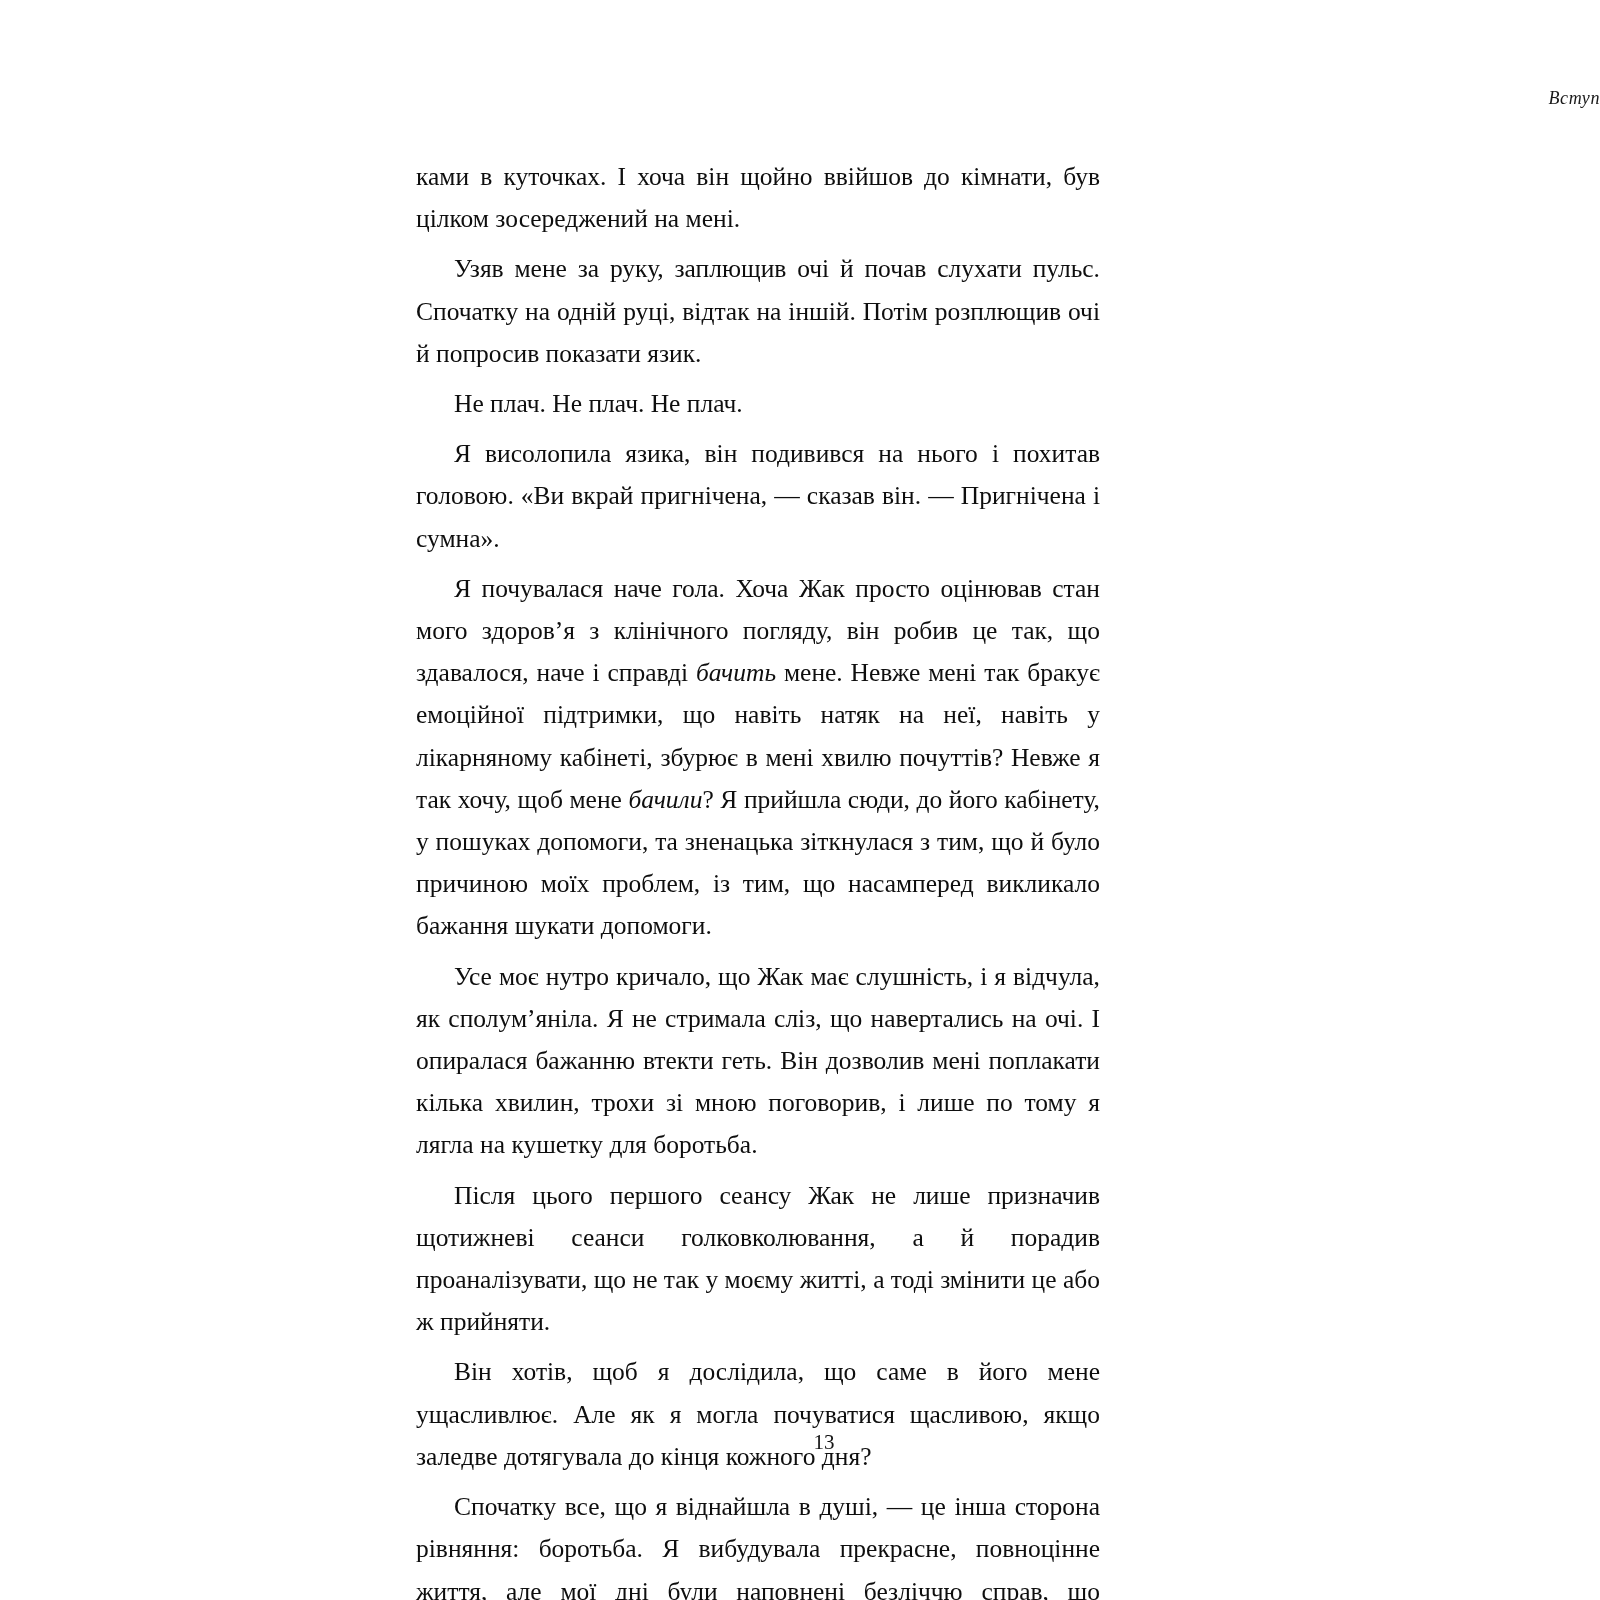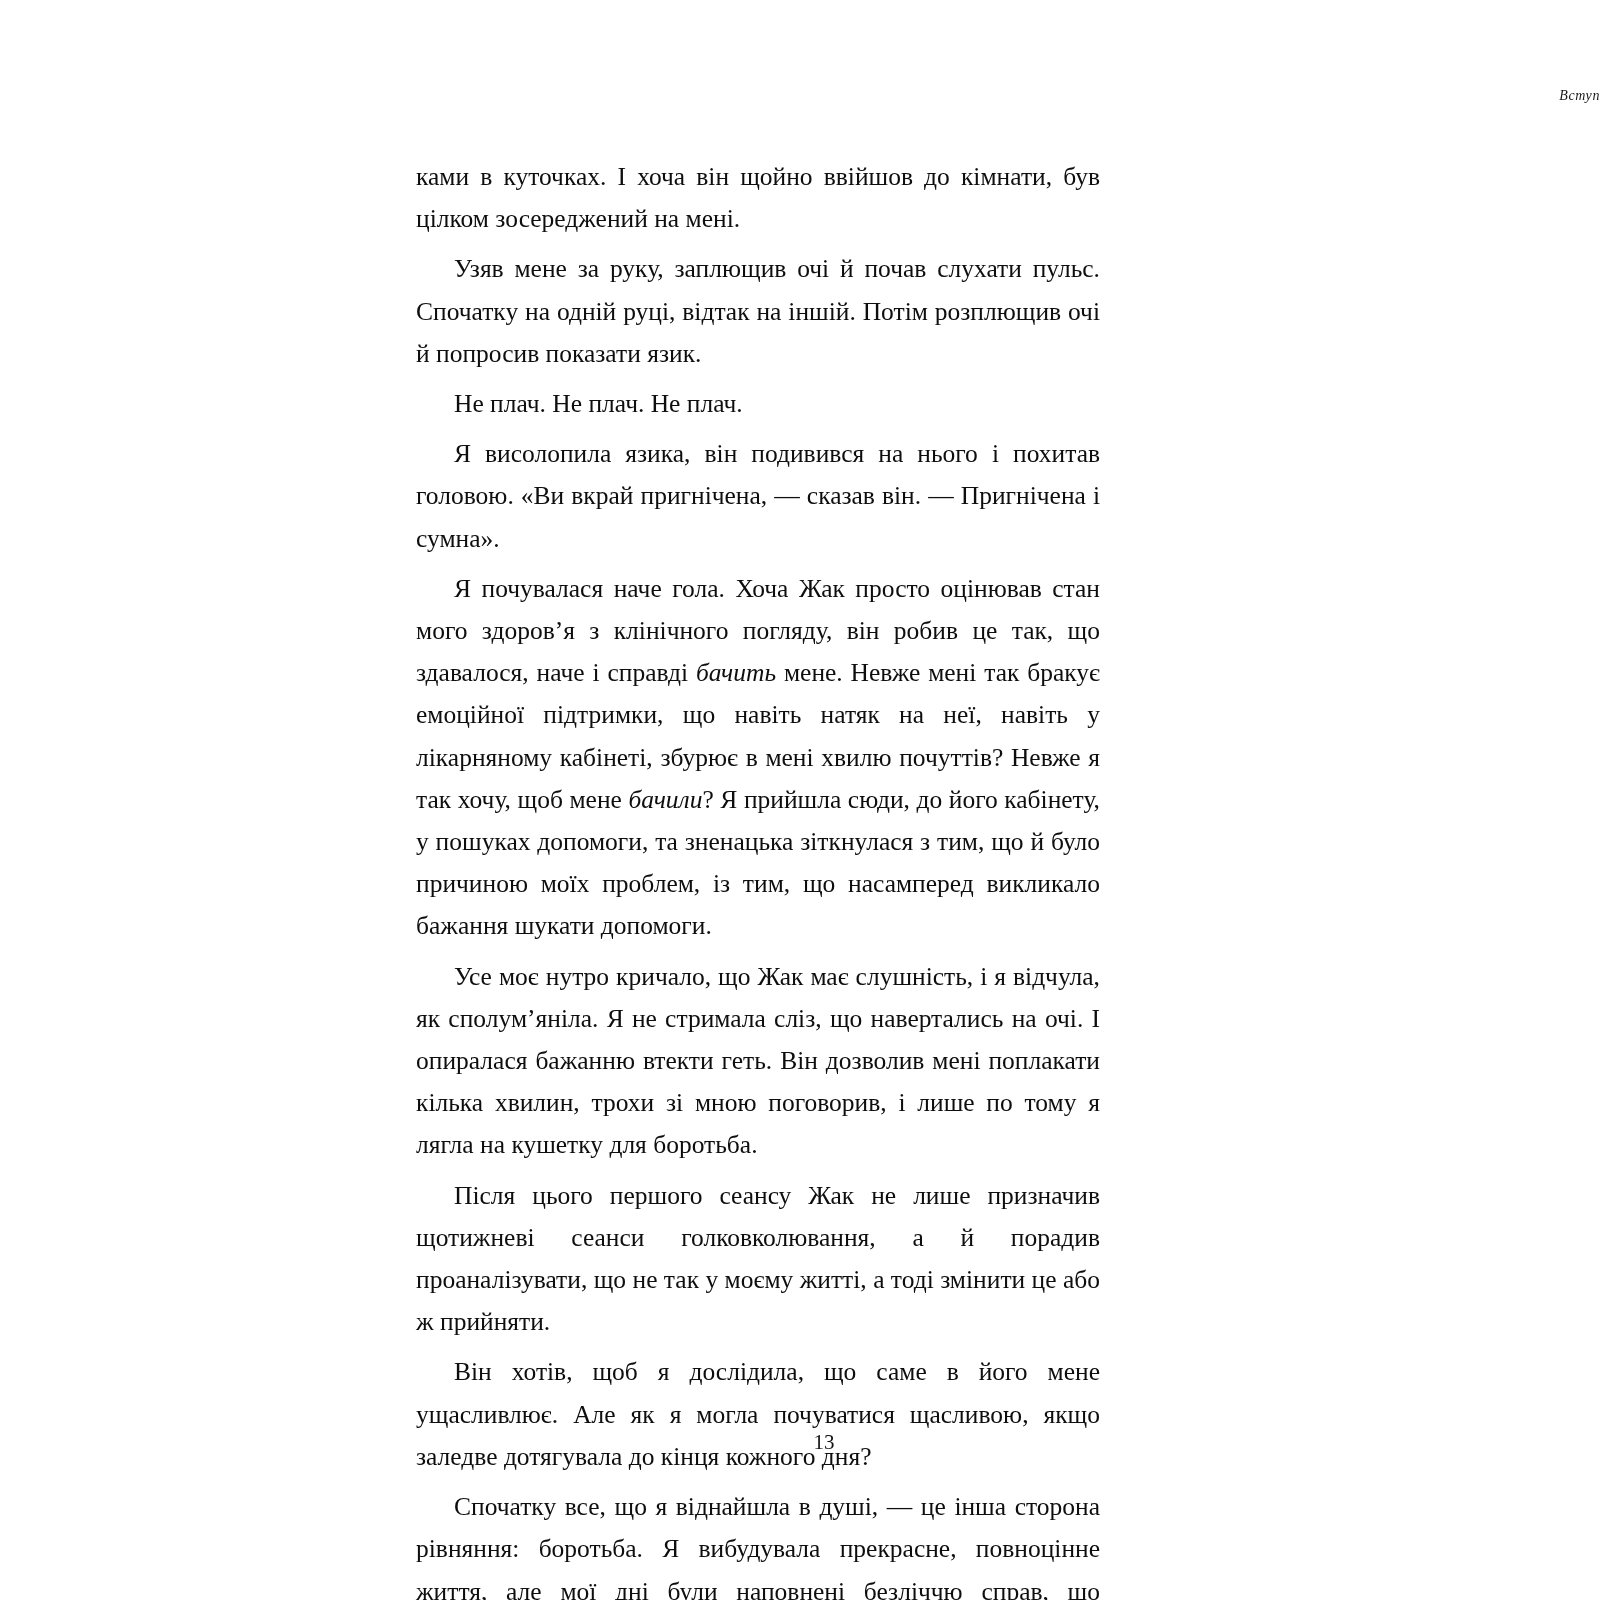--- a/index.html
+++ b/index.html
@@ -16,21 +16,21 @@
     color: #111111;
     overflow: hidden;
   }
   .running-head {
     position: absolute;
     top: 88px;
     right: 0;
     width: 1113px;
     text-align: right;
     font-style: italic;
-    font-size: 14px;
+    font-size: 18px;
     letter-spacing: 0.6px;
     color: #1a1a1a;
   }
   .text-block {
     position: absolute;
     top: 148px;
     left: 408px;
     width: 700px;
     font-size: 25.5px;
     line-height: 42.2px;

